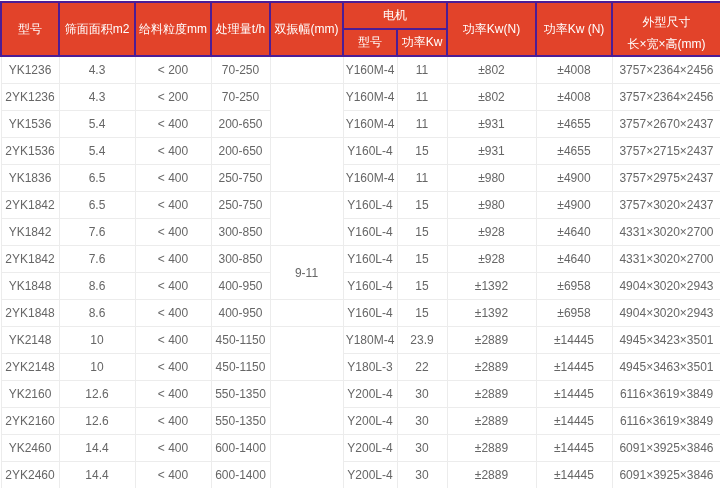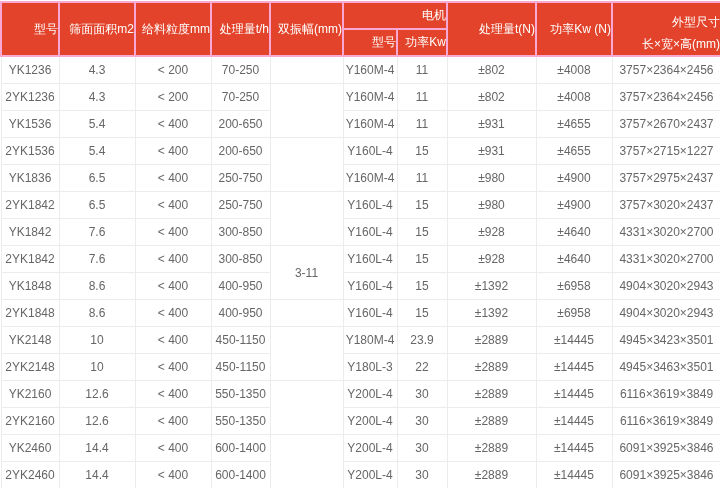--- a/index.html
+++ b/index.html
@@ -11,24 +11,24 @@
     border-collapse: collapse;
     table-layout: fixed;
     width: 720px;
     margin-top: 1px;
   }
   table.spec th {
     background: #e2432a;
     color: #ffffff;
     font-size: 12px;
     font-weight: normal;
-    border: 2px solid #f9a8d4;
+    border: 2px solid #4c1d95;
     height: 25px;
     padding: 0;
-    text-align: right;
+    text-align: center;
     vertical-align: middle;
     overflow: hidden;
     white-space: nowrap;
   }
   table.spec td {
     background: #ffffff;
     color: #666666;
     font-size: 12px;
     border: 1px solid #ececec;
     height: 26px;
@@ -58,21 +58,21 @@
     <col style="width:109px">
   </colgroup>
   <thead>
     <tr>
       <th rowspan="2">型号</th>
       <th rowspan="2">筛面面积m2</th>
       <th rowspan="2">给料粒度mm</th>
       <th rowspan="2">处理量t/h</th>
       <th rowspan="2">双振幅(mm)</th>
       <th colspan="2">电机</th>
-      <th rowspan="2">处理量t(N)</th>
+      <th rowspan="2">功率Kw(N)</th>
       <th rowspan="2">功率Kw (N)</th>
       <th rowspan="2">
         <span class="dims-line">外型尺寸</span>
         <span class="dims-line">长×宽×高(mm)</span>
       </th>
     </tr>
     <tr>
       <th>型号</th>
       <th>功率Kw</th>
     </tr>
@@ -116,21 +116,21 @@
       <tr>
         <td>2YK1536</td>
         <td>5.4</td>
         <td>&lt; 400</td>
         <td>200-650</td>
         <td rowspan="2"></td>
         <td>Y160L-4</td>
         <td>15</td>
         <td>±931</td>
         <td>±4655</td>
-        <td>3757×2715×1227</td>
+        <td>3757×2715×2437</td>
       </tr>
       <tr>
         <td>YK1836</td>
         <td>6.5</td>
         <td>&lt; 400</td>
         <td>250-750</td>
         <td>Y160M-4</td>
         <td>11</td>
         <td>±980</td>
         <td>±4900</td>
@@ -157,21 +157,21 @@
         <td>15</td>
         <td>±928</td>
         <td>±4640</td>
         <td>4331×3020×2700</td>
       </tr>
       <tr>
         <td>2YK1842</td>
         <td>7.6</td>
         <td>&lt; 400</td>
         <td>300-850</td>
-        <td rowspan="2">3-11</td>
+        <td rowspan="2">9-11</td>
         <td>Y160L-4</td>
         <td>15</td>
         <td>±928</td>
         <td>±4640</td>
         <td>4331×3020×2700</td>
       </tr>
       <tr>
         <td>YK1848</td>
         <td>8.6</td>
         <td>&lt; 400</td>

